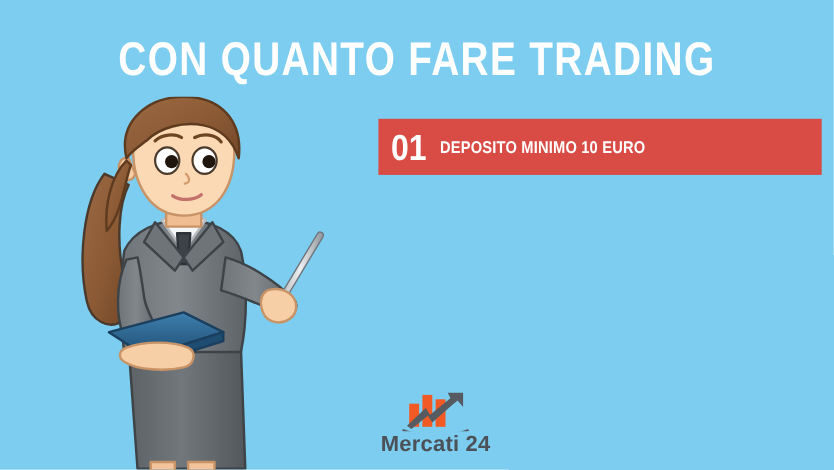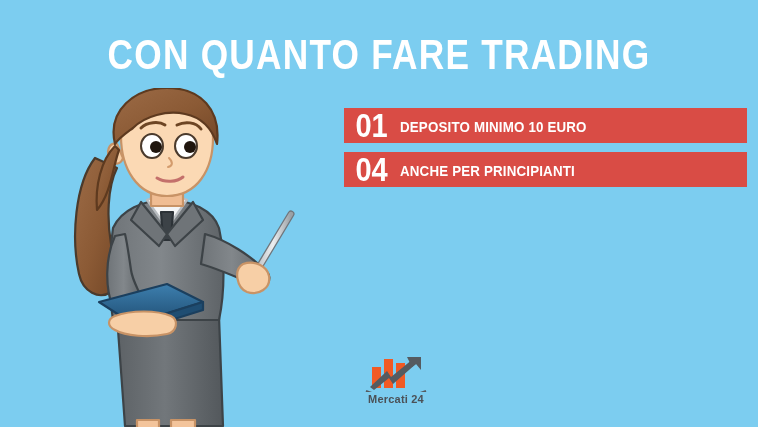--- a/index.html
+++ b/index.html
@@ -41,21 +41,21 @@
 
   
   #rows {
     position: absolute;
     left: 344px;
     top: 108px;
     width: 403px;
   }
   .row {
     position: relative;
-    height: 35px;
+    height: 51px;
     margin-bottom: 9px;
     background: #d94c45;
     display: flex;
     align-items: center;
   }
   .row-num {
     flex: 0 0 auto;
     width: 56px;
     padding-left: 13px;
     box-sizing: border-box;
@@ -92,21 +92,21 @@
   }
   #logo-mark {
     height: 38px;
     line-height: 0;
   }
   #logo-text {
     margin-top: 1px;
     color: #4b5157;
     font-family: "Liberation Sans", sans-serif;
     font-weight: bold;
-    font-size: 11px;
+    font-size: 20px;
     letter-spacing: 0.2px;
   }
 
   
   #character {
     position: absolute;
     left: 55px;
     top: 88px;
     width: 240px;
     height: 340px;
@@ -210,24 +210,20 @@
 
   <div id="rows">
 
     <div class="row">
       <div class="row-num">01</div>
       <div class="row-label">DEPOSITO MINIMO  10 EURO</div>
     </div>
 
 
 
-    <div class="row">
-      <div class="row-num">04</div>
-      <div class="row-label">ANCHE PER PRINCIPIANTI</div>
-    </div>
 
   </div>
 
   <div id="logo">
     <div id="logo-mark">
       <svg width="72" height="38" viewBox="0 0 72 38" xmlns="http://www.w3.org/2000/svg">
         <rect x="12" y="13" width="9" height="21" fill="#f15a24"></rect>
         <rect x="24" y="5" width="9" height="29" fill="#f15a24"></rect>
         <rect x="36" y="9" width="9" height="25" fill="#f15a24"></rect>
         <path d="M10 33 L27 17 L31 23 L53 5 L57 9 L33 30 L29 24 L14 36 Z" fill="#555b60"></path>

